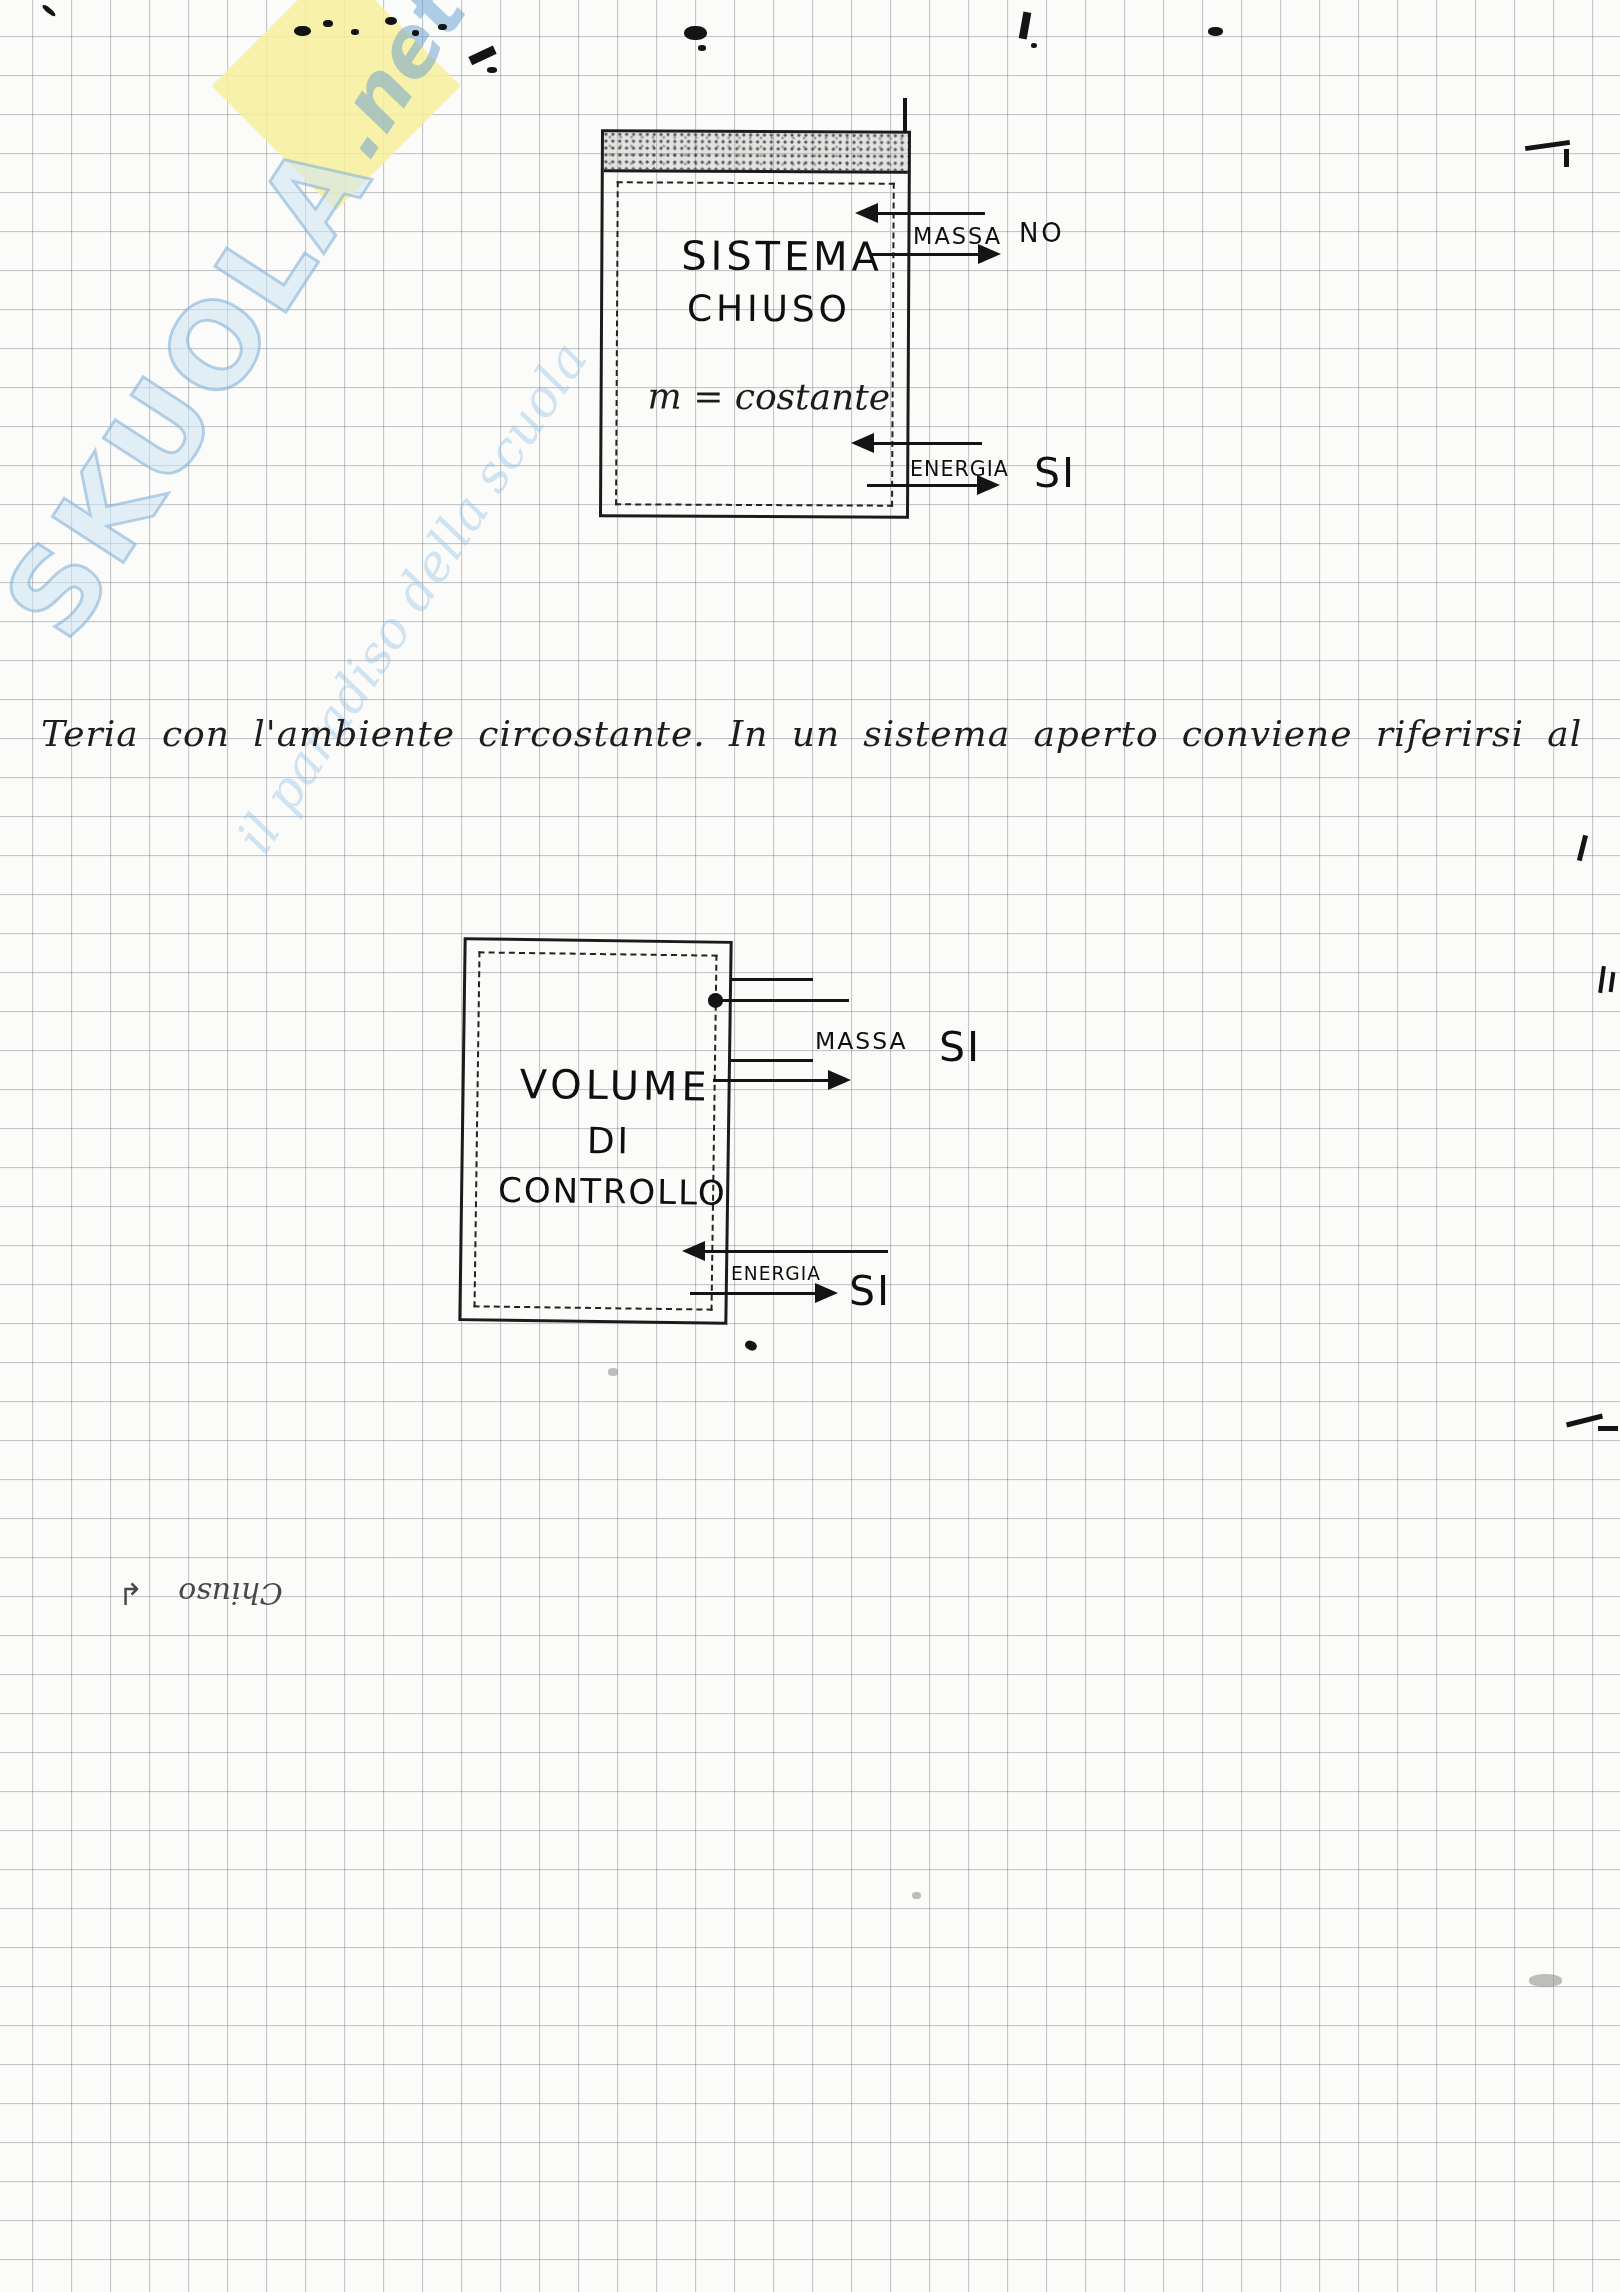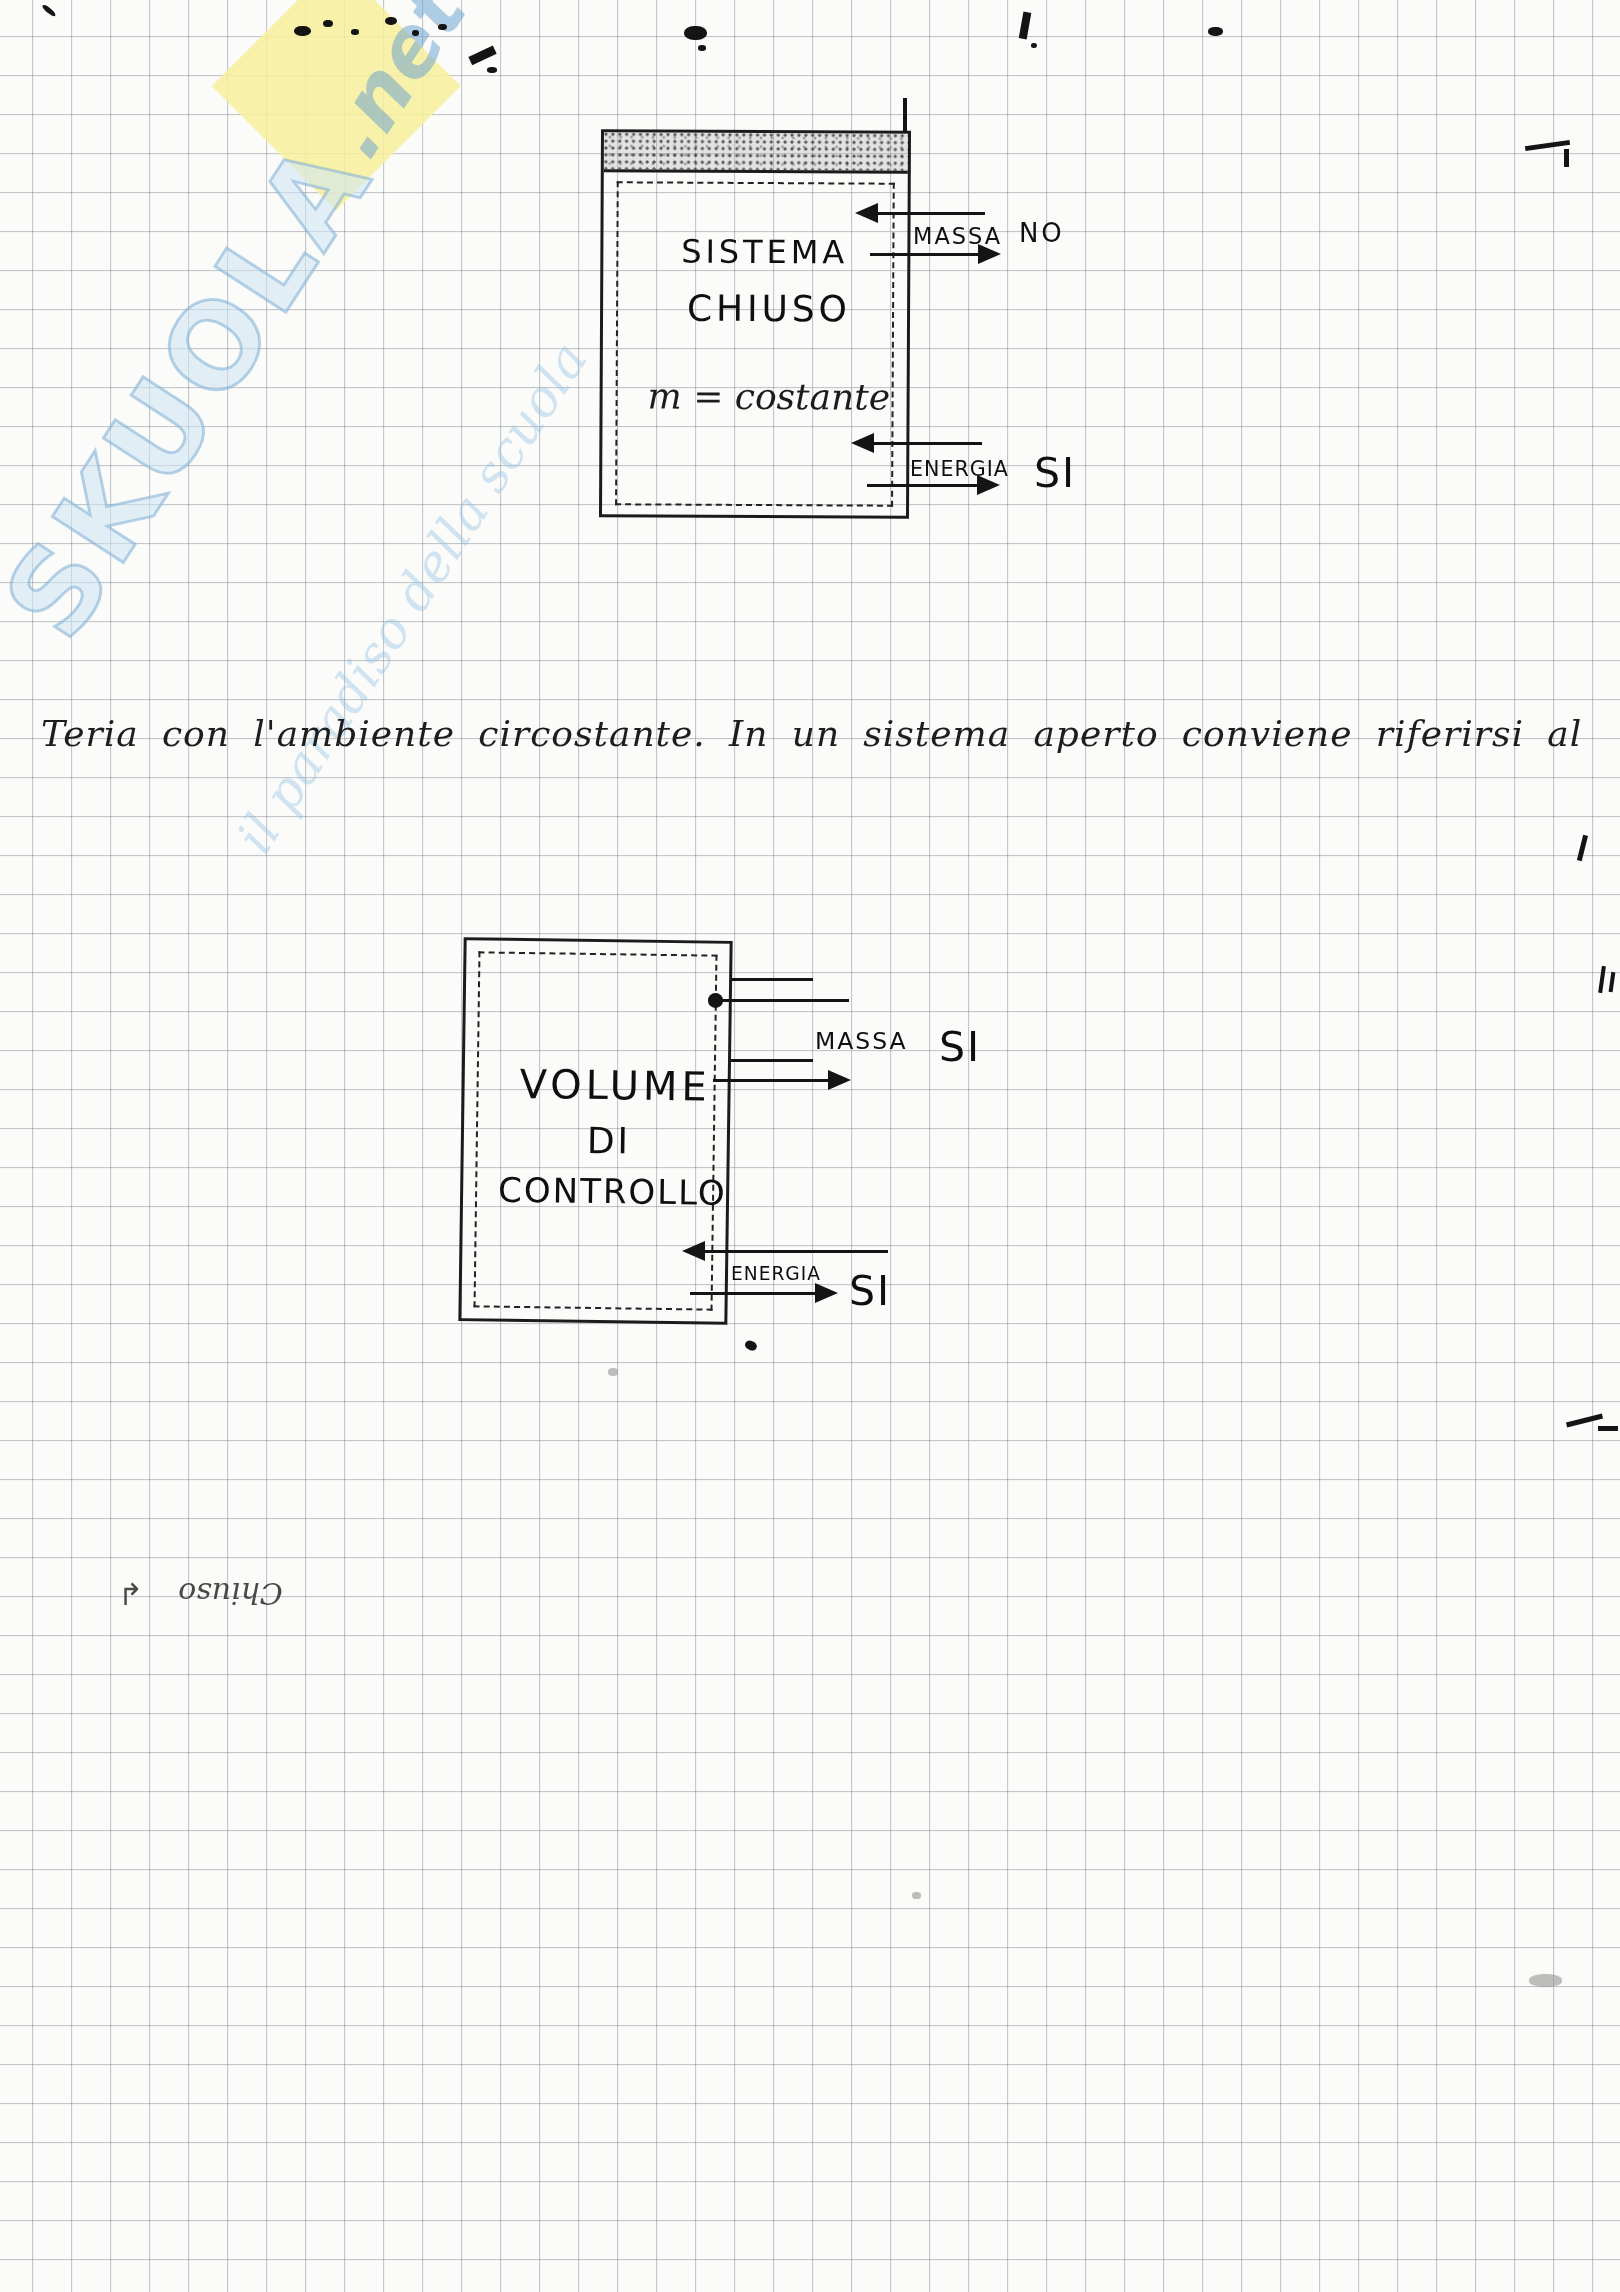--- a/index.html
+++ b/index.html
@@ -61,21 +61,21 @@
   <div class="wm">
     <div class="wm-diamond"></div>
     <span class="wm-brand">SKUOLA</span>
     <span class="wm-suffix">.net</span>
   </div>
   <div class="wm-tag">il paradiso della scuola</div>
 
   <div class="hbox" style="left:600px;top:130px;width:304px;height:382px;transform:rotate(0.3deg);">
     <div class="hband"></div>
     <div class="hdash" style="left:12.7px;top:49px;right:12.7px;bottom:8.8px;"></div>
-    <div class="caps" style="left:78px;top:100px;font-size:32px;letter-spacing:3.9px;">SISTEMA</div>
+    <div class="caps" style="left:78px;top:100px;font-size:40px;letter-spacing:3.9px;">SISTEMA</div>
     <div class="caps" style="left:84px;top:155px;font-size:36px;letter-spacing:3.9px;">CHIUSO</div>
     <div class="script" style="position:absolute;left:45px;top:243px;font-size:36px;">m = costante</div>
   </div>
 
   <div class="speck" style="left:903px;top:98px;width:3.9px;height:35px;border-radius:0;"></div>
 
   <div class="hline" style="left:875px;top:212px;width:110px;"></div>
   <div class="ah-l" style="left:855px;top:203px;"></div>
   <div class="caps" style="left:913px;top:223px;font-size:22.5px;letter-spacing:2px;">MASSA</div>
   <div class="hline" style="left:870px;top:253px;width:114px;"></div>

